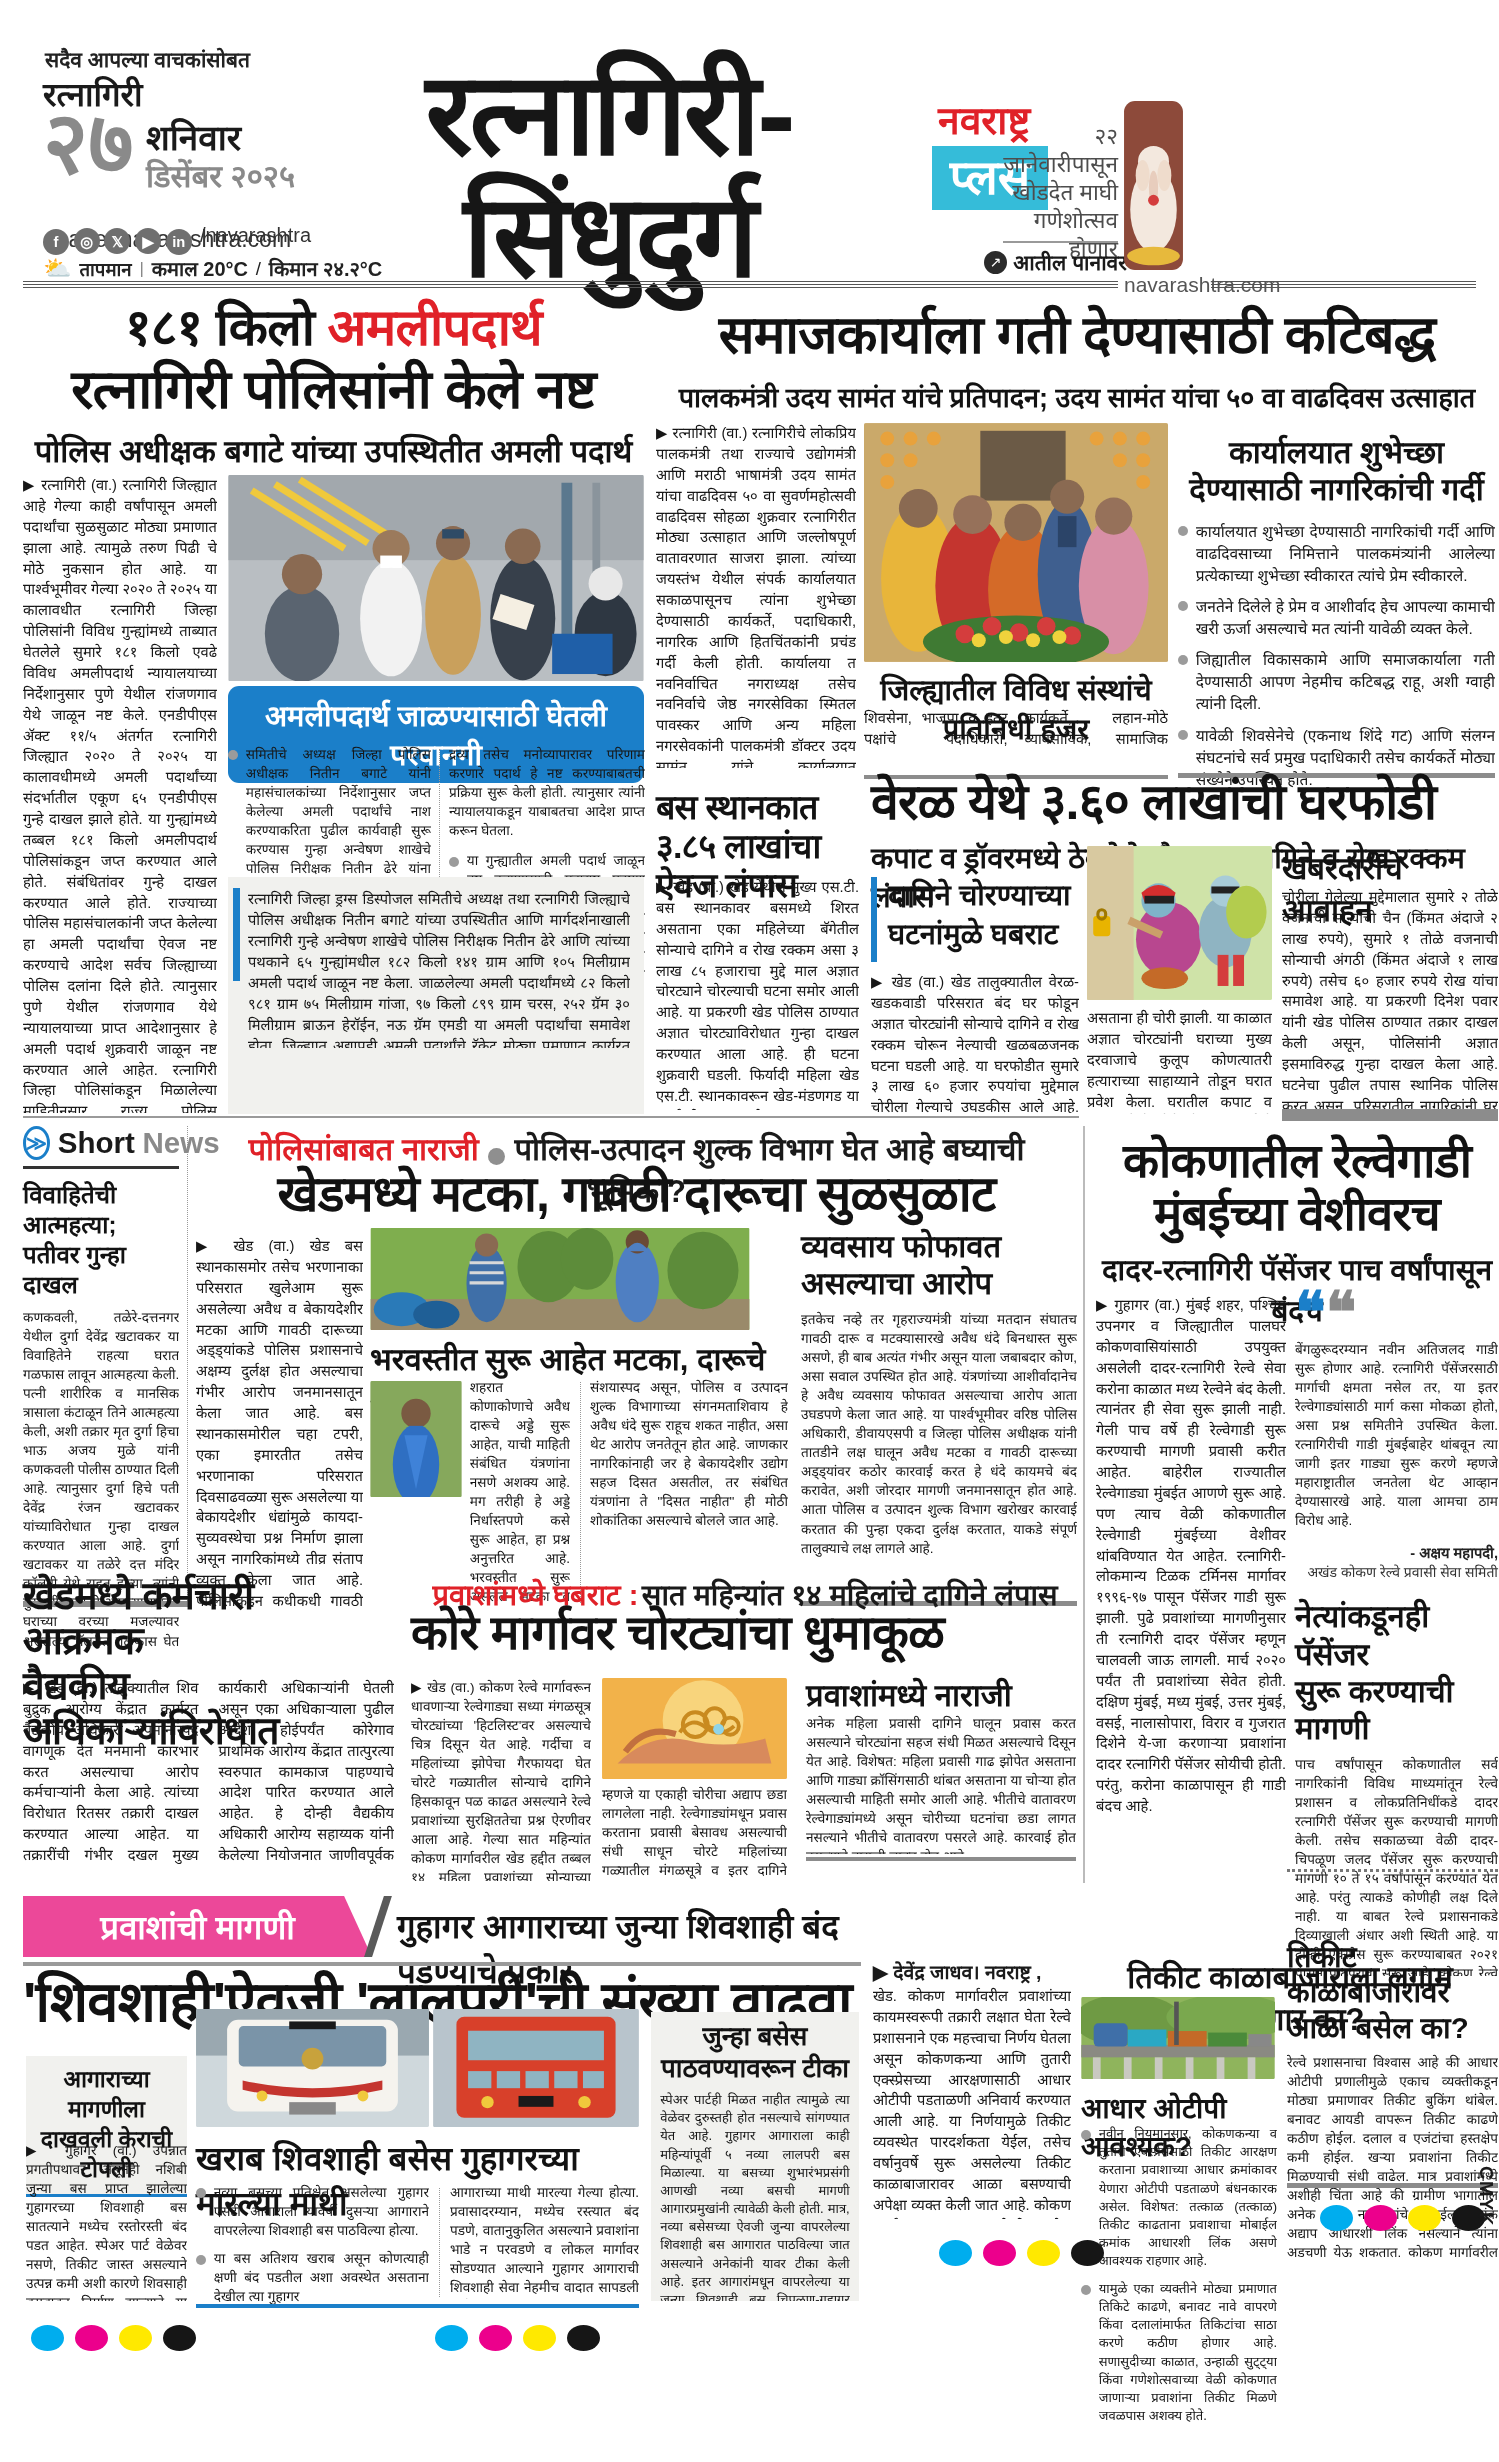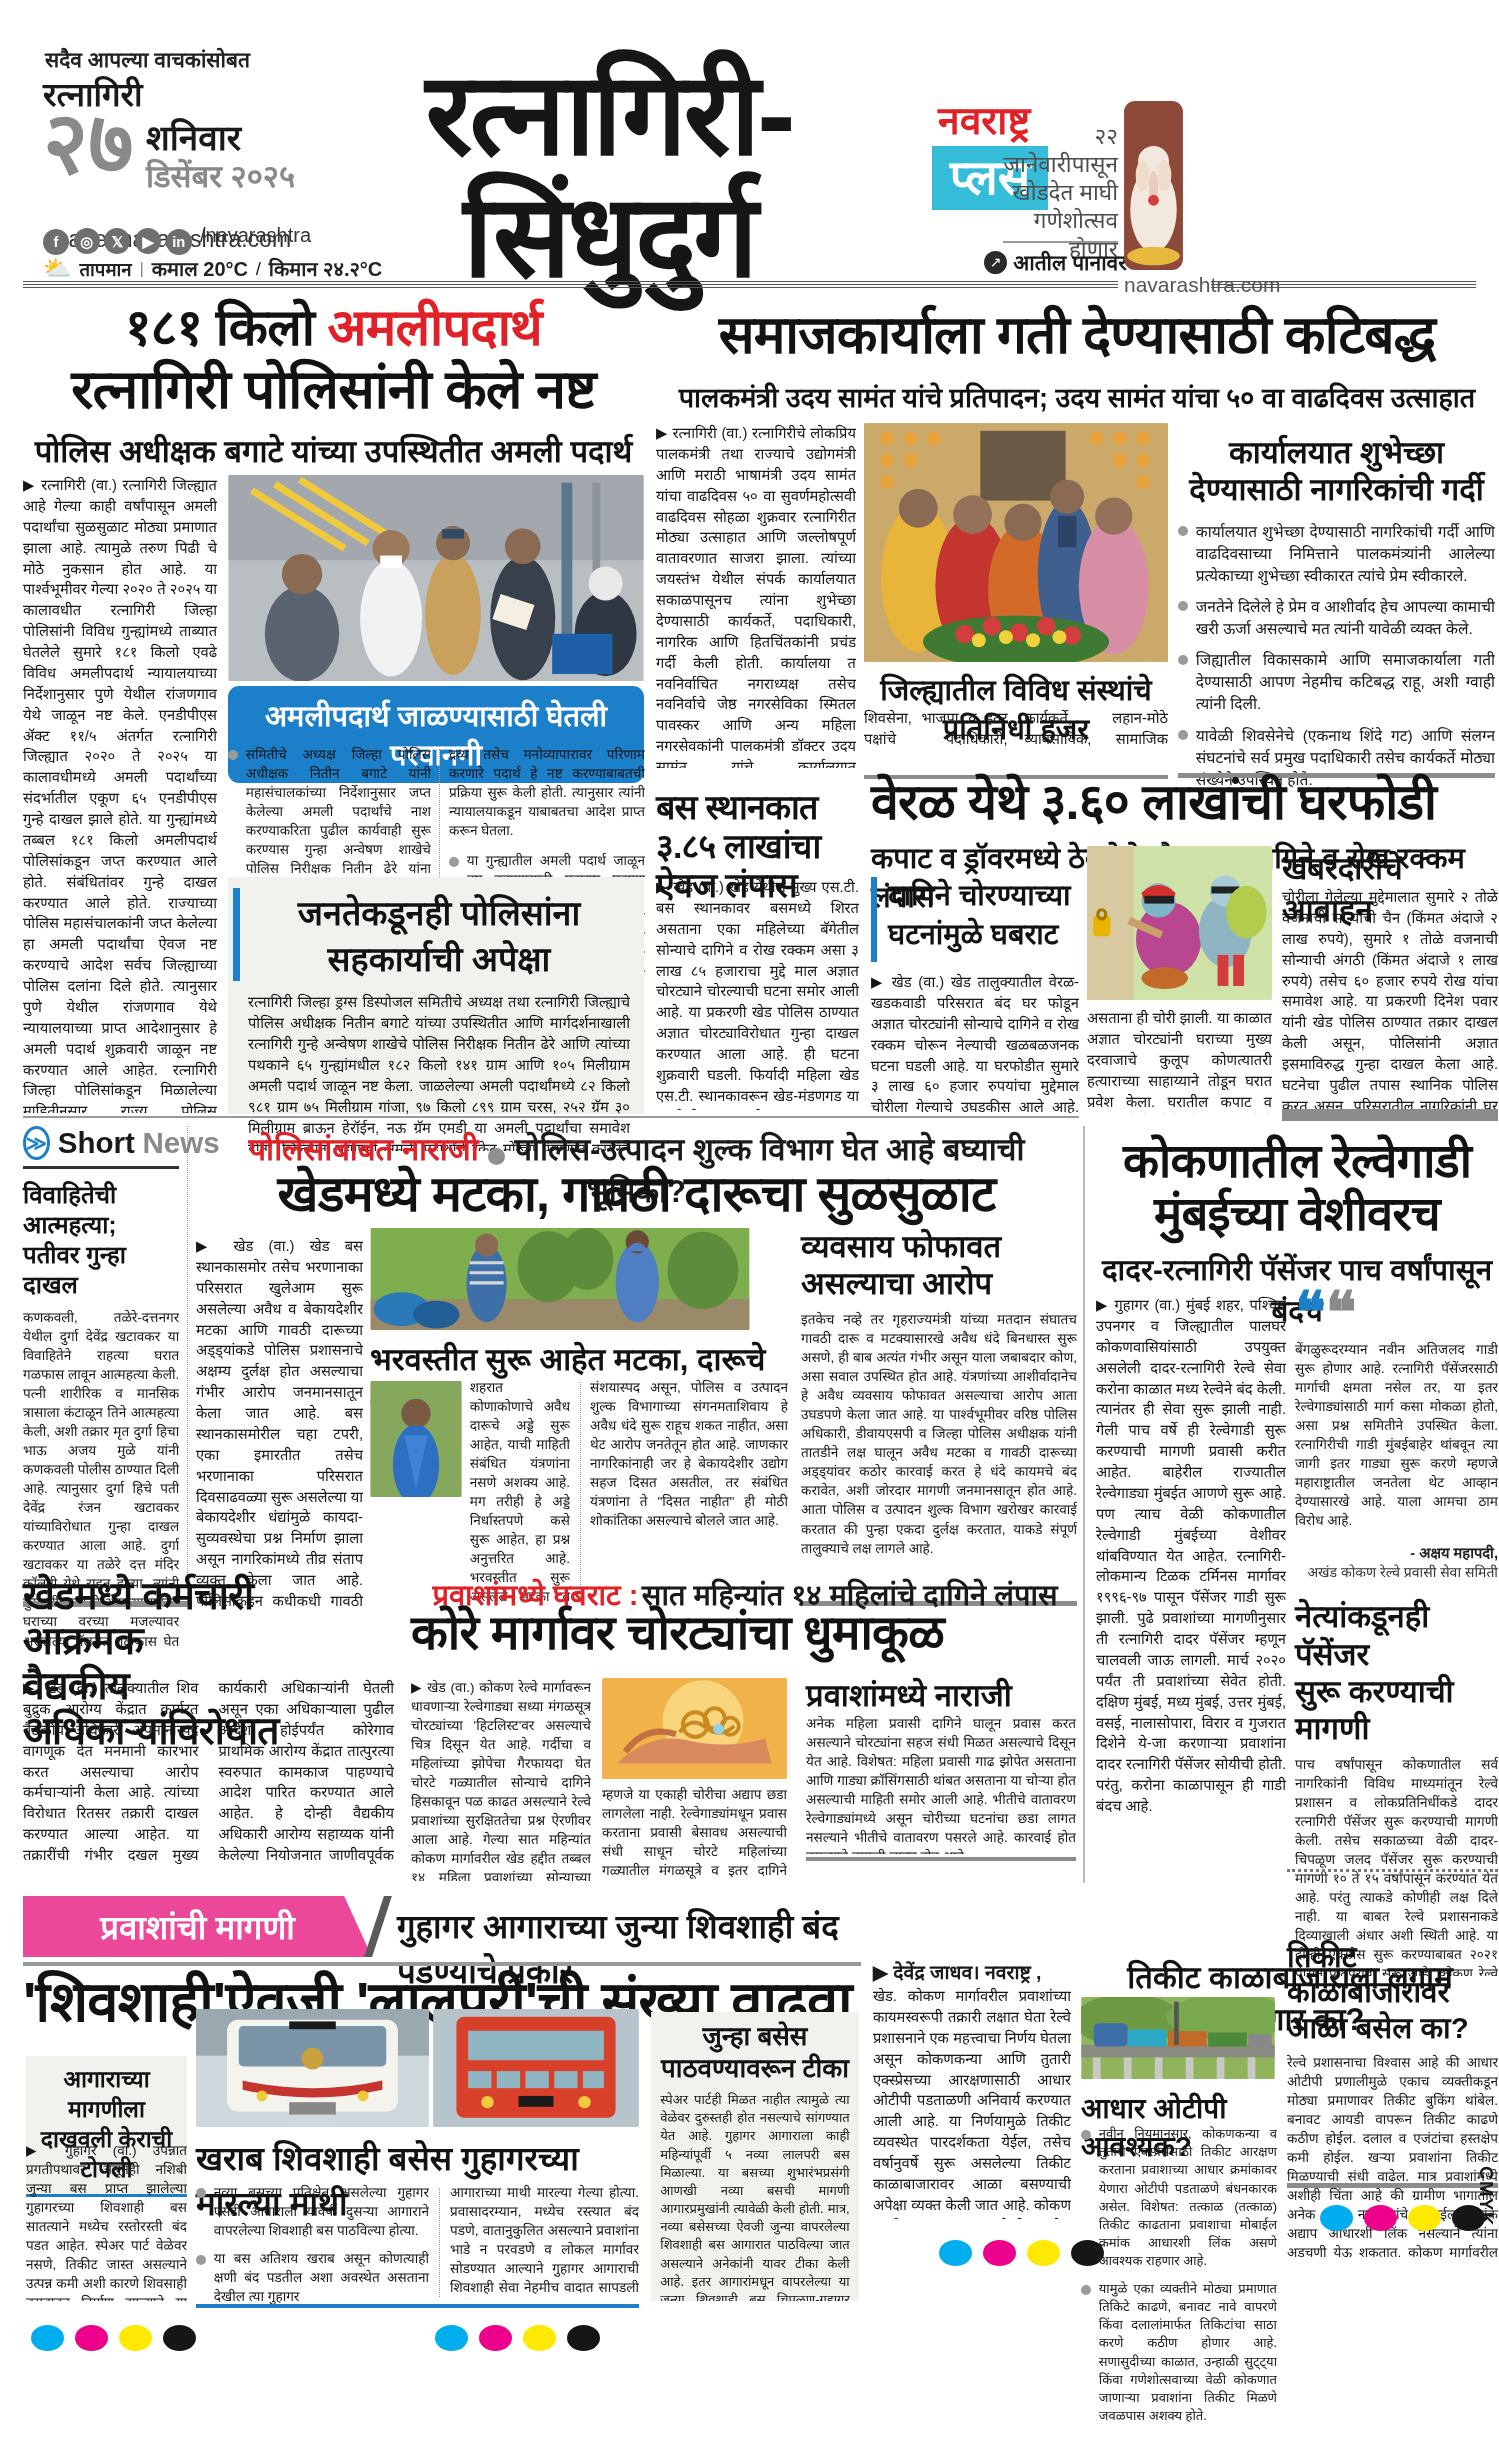--- a/index.html
+++ b/index.html
@@ -133,21 +133,20 @@
   <div class="abs" style="left:449px; top:745px; width:196px;" data-name="permission-col2">
     <div class="body-sm jt" style="margin-bottom:11px;" data-name="permission-bullet">द्रव्य तसेच मनोव्यापारावर परिणाम करणारे पदार्थ हे नष्ट करण्याबाबतची प्रक्रिया सुरू केली होती. त्यानुसार त्यांनी न्यायालयाकडून याबाबतचा आदेश प्राप्त करून घेतला.</div>
     <div class="bullet-row">
         <span class="bullet-dot" data-name="bullet-icon"></span>
       <span class="body-sm jt" data-name="permission-bullet">या गुन्ह्यातील अमली पदार्थ जाळून नष्ट करण्यासाठी महाराष्ट्र प्रदूषण नियंत्रण मंडळाकडे अर्ज केला होता. त्यानुसार प्रदूषण मंडळाने गुन्ह्यातील जप्त केलेला अमलीपदार्थ महाराष्ट्र एनविरो पावर लिमिटेड, रांजणगाव येथे जाळून नष्ट करण्याबाबतची परवानगी दिली होती.</span>
       </div>
   </div>
 
   <div class="abs gray-box" style="left:228px; top:1085px; width:416px; height:340px; padding:12.4px 14px 12.4px 20px;" data-name="coop-box">
     <div class="abs" style="left:4.7px; top:11px; width:7.8px; height:93px; background:#1b7fc9;" data-name="coop-accent-bar"></div>
-    <div class="subhead ct" style="font-size:34px; margin-bottom:11px;" data-name="coop-title">जनतेकडूनही पोलिसांना सहकार्याची अपेक्षा</div>
     <div class="body-txt jt" style="font-size:16.3px; height:256px;" data-name="coop-body">रत्नागिरी जिल्हा ड्रग्स डिस्पोजल समितीचे अध्यक्ष तथा रत्नागिरी जिल्ह्याचे पोलिस अधीक्षक नितीन बगाटे यांच्या उपस्थितीत आणि मार्गदर्शनाखाली रत्नागिरी गुन्हे अन्वेषण शाखेचे पोलिस निरीक्षक नितीन ढेरे आणि त्यांच्या पथकाने ६५ गुन्ह्यांमधील १८२ किलो १४१ ग्राम आणि १०५ मिलीग्राम अमली पदार्थ जाळून नष्ट केला. जाळलेल्या अमली पदार्थांमध्ये ८२ किलो ९८१ ग्राम ७५ मिलीग्राम गांजा, ९७ किलो ८९९ ग्राम चरस, २५२ ग्रॅम ३० मिलीग्राम ब्राऊन हेरॉईन, नऊ ग्रॅम एमडी या अमली पदार्थांचा समावेश होता. जिल्ह्यात अद्यापही अमली पदार्थांचे रॅकेट मोठ्या प्रमाणात कार्यरत आहे पोलिसांकडून हे रॅकेट तोडण्याचा प्रयत्न केला जात आहे त्यासाठी विविध मोहिमाही राबविण्यात येत आहेत. या मोहिमांमध्ये यश मिळवण्यासाठी जनतेकडूनही पोलिसांना सहकार्याची अपेक्षा आहे.</div>
   </div>
 
   <style> [data-name="coop-box"]{ top:877px !important; height:237px !important; } [data-name="coop-box"] .body-txt{ height:159px !important; font-size:14.7px !important;} </style>
 
   <div class="abs hl ct" style="left:656px; top:307px; width:842px; font-size:53px;" data-name="birthday-headline">समाजकार्याला गती देण्यासाठी कटिबद्ध</div>
   <div class="abs subhead ct" style="left:656px; top:378px; width:842px; font-size:27px;" data-name="birthday-subhead">पालकमंत्री उदय सामंत यांचे प्रतिपादन; उदय सामंत यांचा ५० वा वाढदिवस उत्साहात साजरा</div>
 
   <div class="abs body-txt jt" style="left:656px; top:423px; width:200px; height:345px;" data-name="birthday-body">▶ रत्नागिरी (वा.) रत्नागिरीचे लोकप्रिय पालकमंत्री तथा राज्याचे उद्योगमंत्री आणि मराठी भाषामंत्री उदय सामंत यांचा वाढदिवस ५० वा सुवर्णमहोत्सवी वाढदिवस सोहळा शुक्रवार रत्नागिरीत मोठ्या उत्साहात आणि जल्लोषपूर्ण वातावरणात साजरा झाला. त्यांच्या जयस्तंभ येथील संपर्क कार्यालयात सकाळपासूनच त्यांना शुभेच्छा देण्यासाठी कार्यकर्ते, पदाधिकारी, नागरिक आणि हितचिंतकांनी प्रचंड गर्दी केली होती. कार्यालया त नवनिर्वाचित नगराध्यक्ष तसेच नवनिर्वाचे जेष्ठ नगरसेविका स्मितल पावस्कर आणि अन्य महिला नगरसेवकांनी पालकमंत्री डॉक्टर उदय सामंत यांचे कार्यालयात वाढदिवसानिमित्त भव्य स्वागत करताना औक्षणही केले त्यानंतर केक कापण्यात आला.</div>
 

